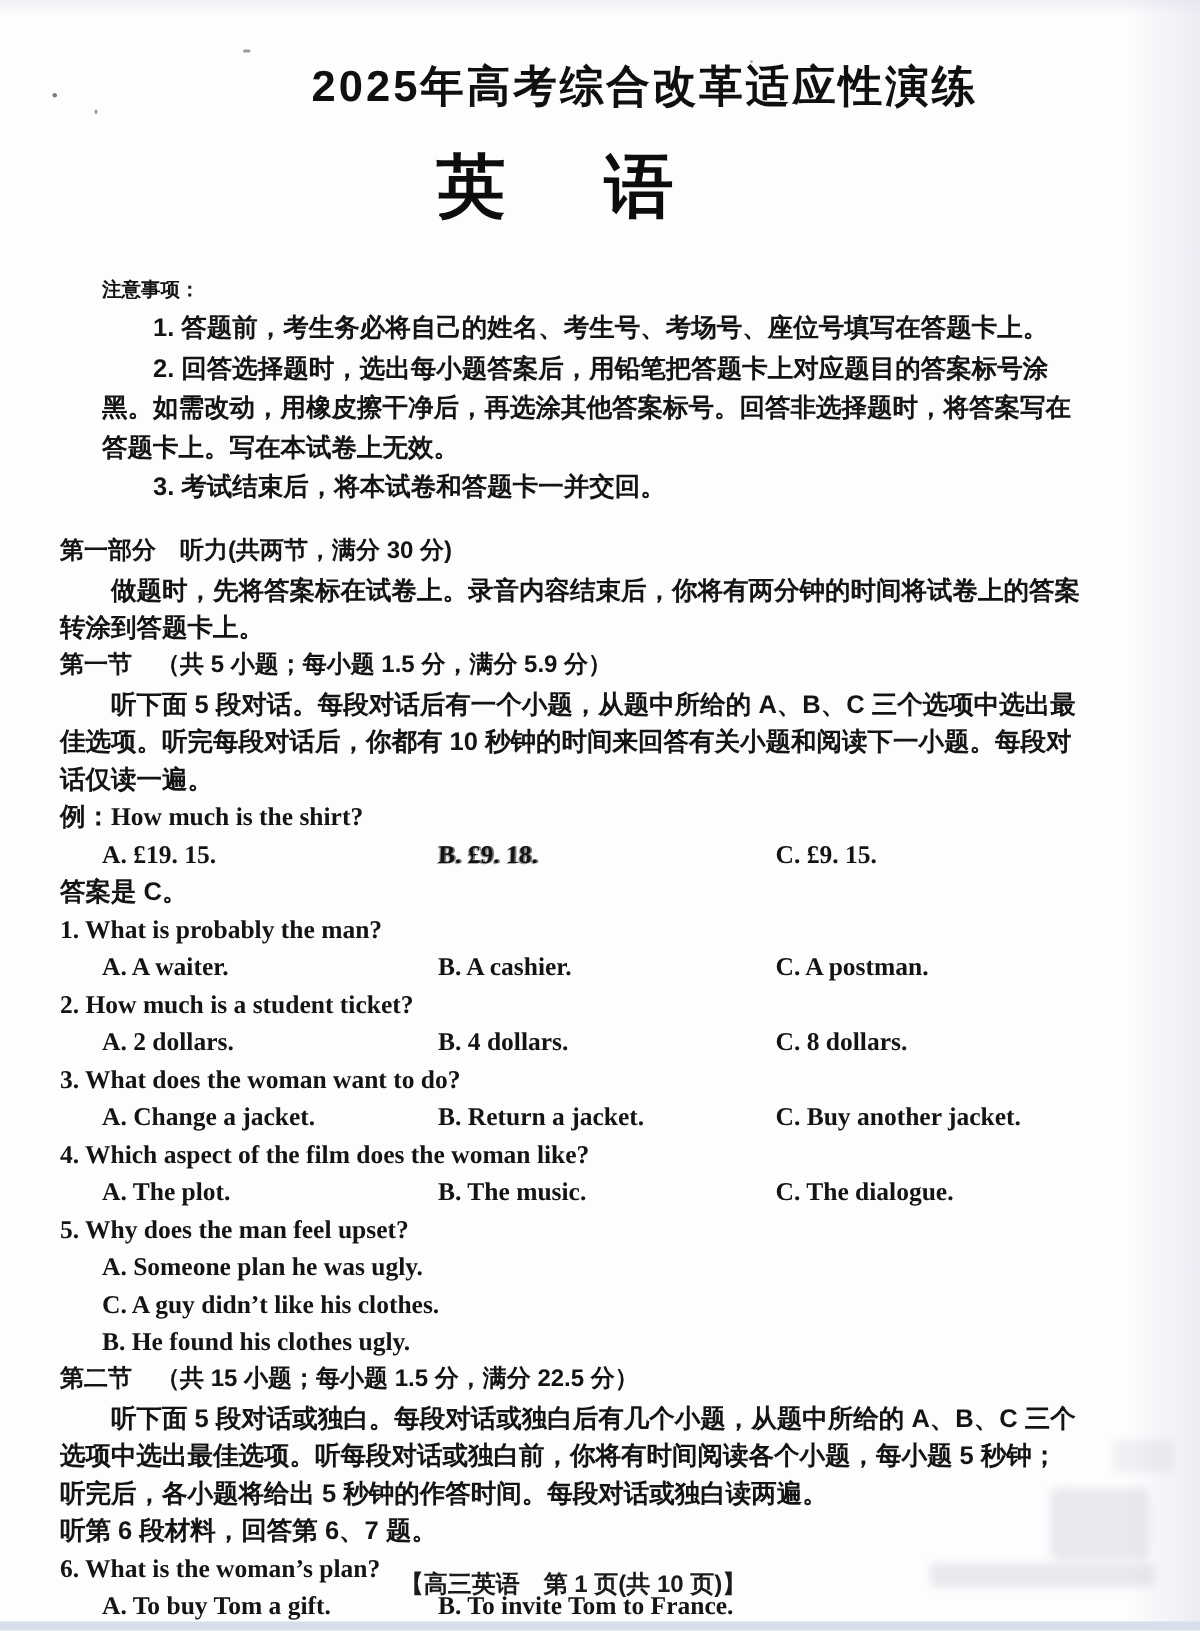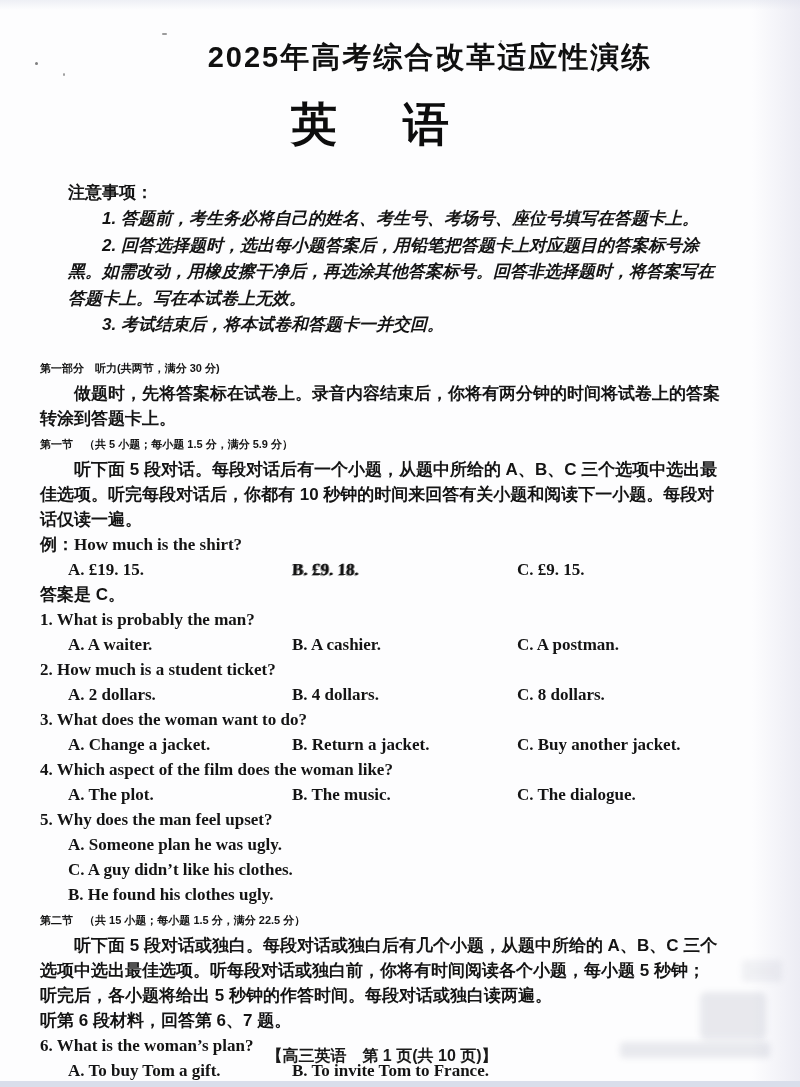--- a/index.html
+++ b/index.html
@@ -38,23 +38,23 @@
     color:#0d0d0d;
   }
   .content{
     position:relative;
     padding:0 80px 0 40px;
     font-size:17px;
     line-height:25px;
   }
   .content p{margin:0;}
   .notice{margin-top:23px;padding-left:28px;}
-  .notice-heading{font-size:17px;line-height:27px;}
-  .notice p{text-indent:2em;line-height:26.5px;font-style:italic;}
-  .sec-heading{font-size:11px;line-height:26px;}
+  .notice-heading{font-size:13px;line-height:27px;}
+  .notice p{text-indent:2em;line-height:26.5px;}
+  .sec-heading{font-size:16px;line-height:26px;}
   .part{margin-top:16px;}
   .indent{text-indent:2em;}
   .example-line{line-height:25px;}
   .opt-row{
     display:grid;
     grid-template-columns:224px 225px 1fr;
     margin-left:28px;
     line-height:25px;
     white-space:nowrap;
   }

